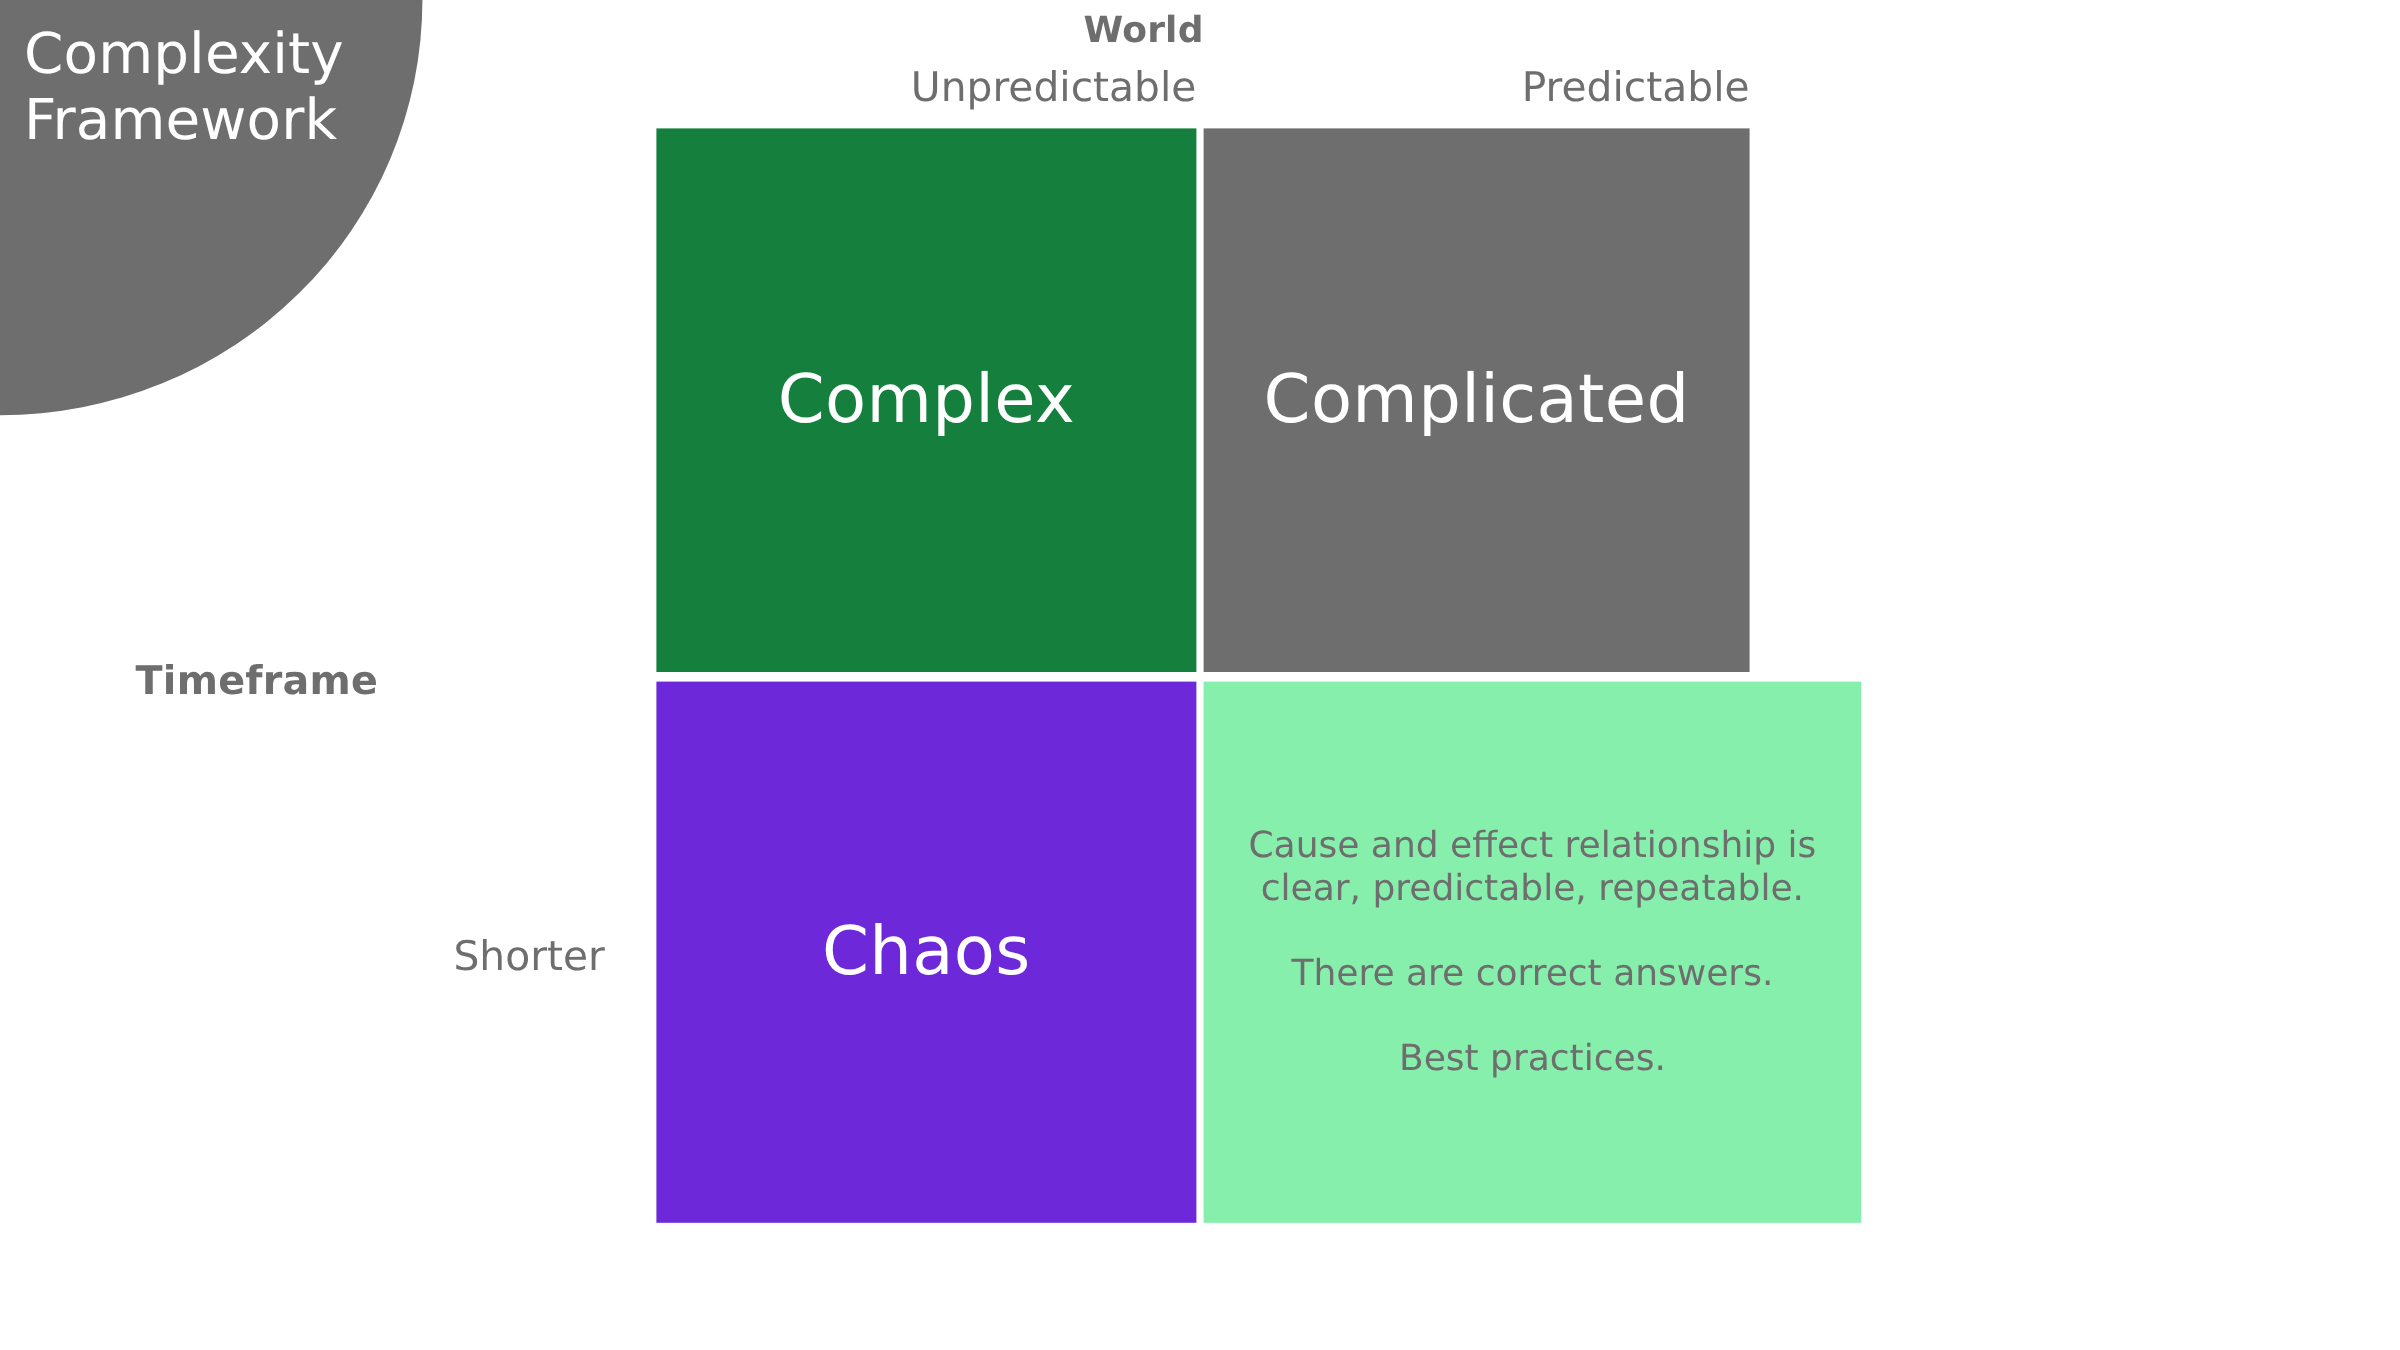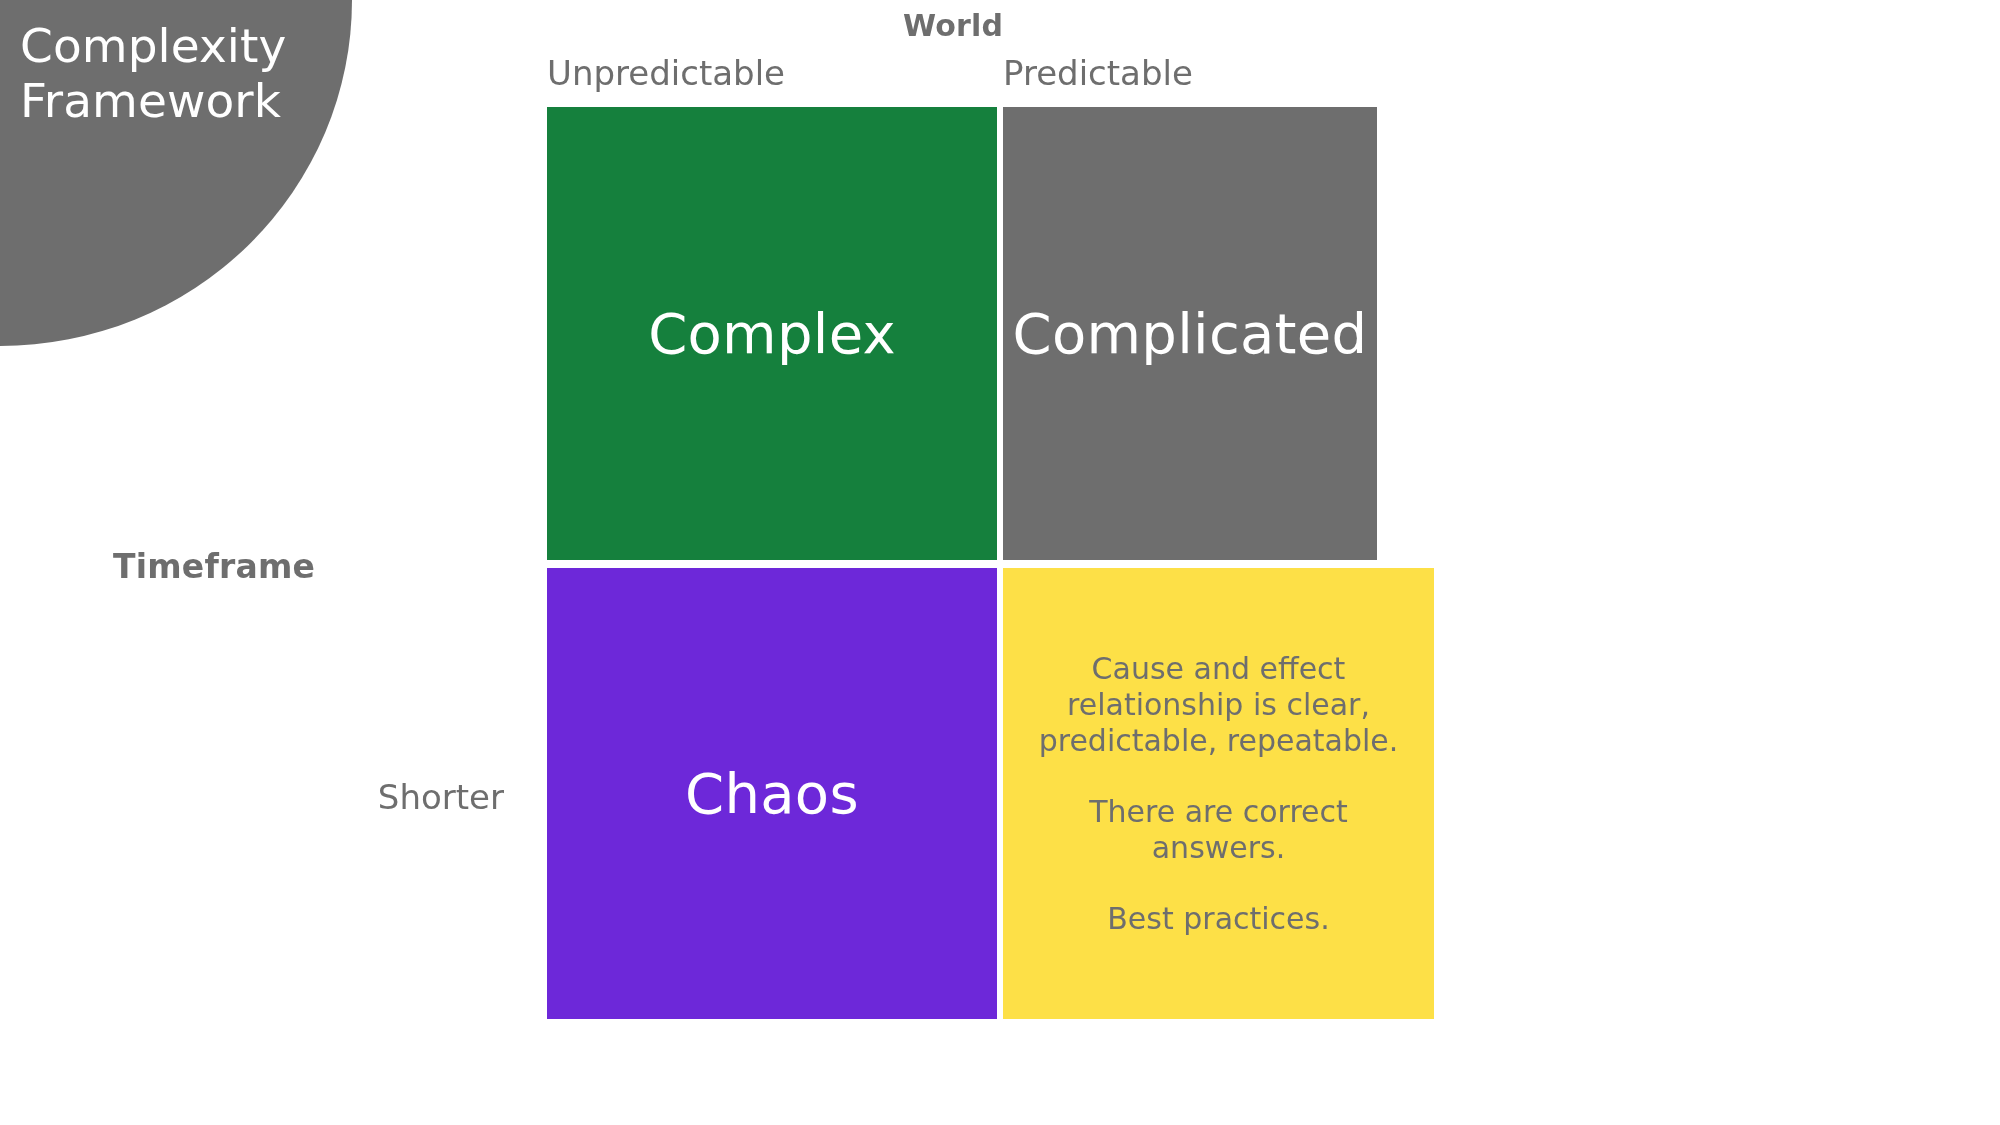--- a/index.html
+++ b/index.html
@@ -71,21 +71,21 @@
     font-size: 33px;
   }
 
   
   .col-header {
     position: absolute;
     top: 53px;
     color: #6e6e6e;
     font-size: 34px;
     font-weight: 400;
-    text-align: left;
+    text-align: right;
     white-space: nowrap;
   }
   #col-header-unpredictable {
     left: 547px;
     width: 450px;
   }
   #col-header-predictable {
     left: 1003px;
     width: 455px;
   }
@@ -122,32 +122,32 @@
     line-height: 1.1;
     text-align: center;
   }
   #cell-complex {
     left: 547px;  top: 107px;
     width: 450px; height: 453px;
     background: #15803d;
   }
   #cell-complicated {
     left: 1003px; top: 107px;
-    width: 374px; height: 453px;
+    width: 455px; height: 453px;
     background: #6e6e6e;
   }
   #cell-chaos {
     left: 547px;  top: 568px;
     width: 450px; height: 451px;
     background: #6d28d9;
   }
   #cell-simple {
     left: 1003px; top: 568px;
-    width: 431px; height: 451px;
-    background: #fde047;
+    width: 548px; height: 451px;
+    background: #86efac;
     flex-direction: column;
     justify-content: center;
     padding: 0 22px;
   }
   #cell-simple .body-para {
     color: #6e6e6e;
     font-size: 30px;
     font-weight: 400;
     line-height: 1.2;
     text-align: center;

